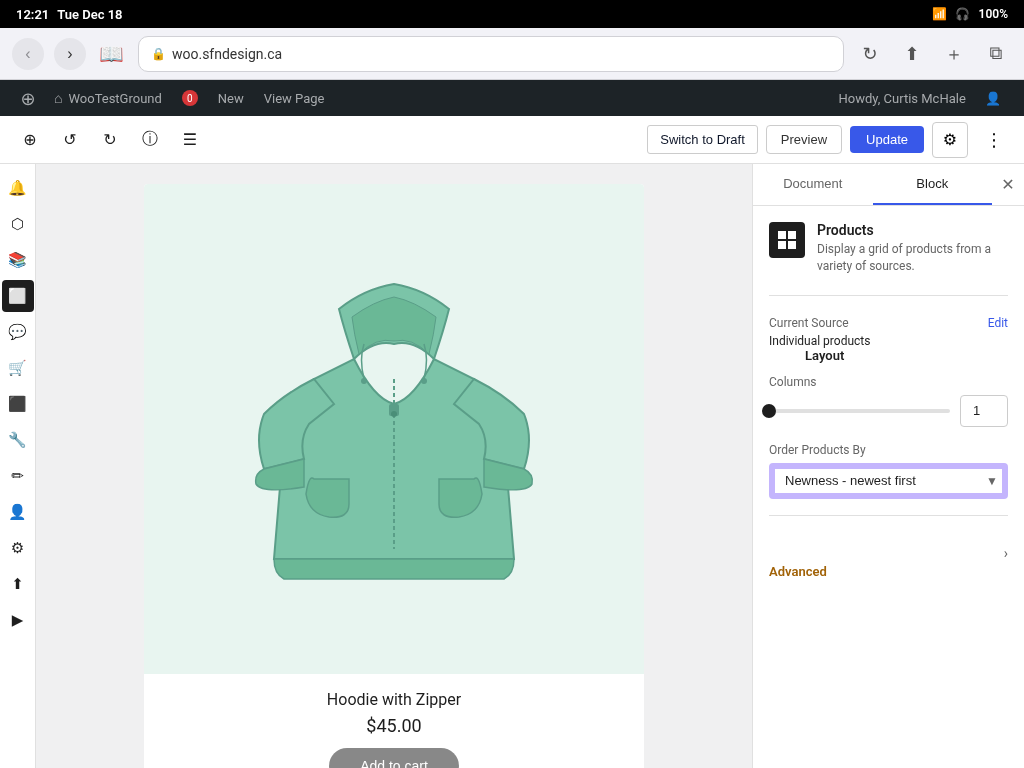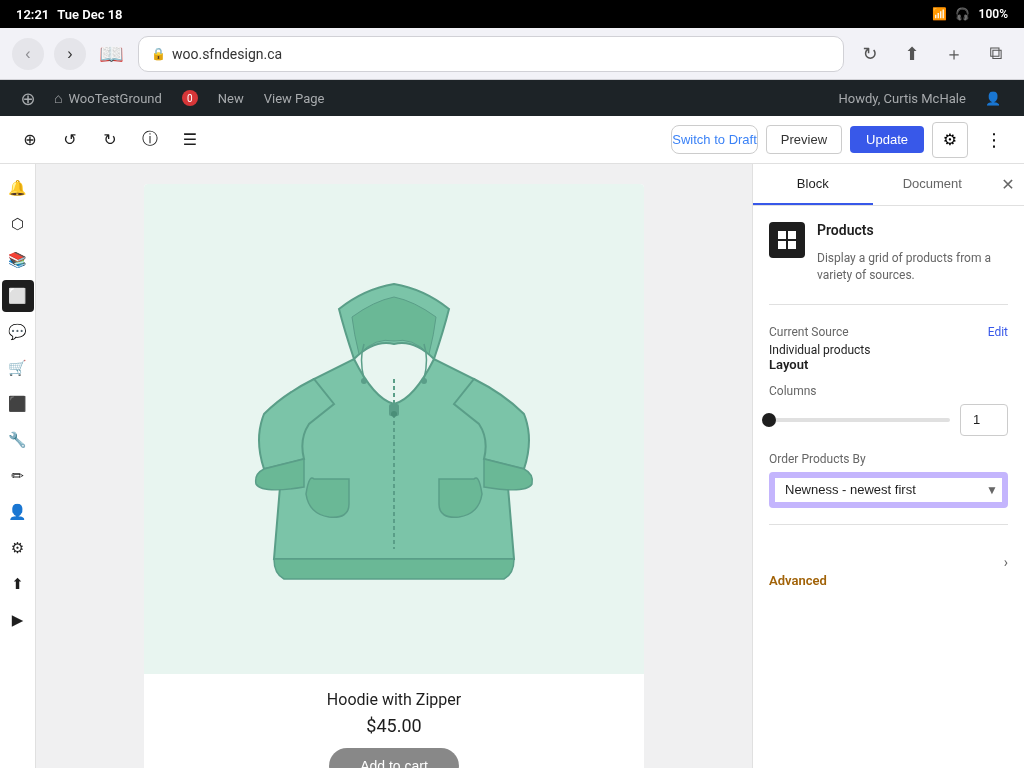--- a/index.html
+++ b/index.html
@@ -131,25 +131,25 @@
       border-radius: 4px;
       font-size: 16px;
       color: #1e1e1e;
       cursor: pointer;
       display: flex; align-items: center; justify-content: center;
     }
     .toolbar-right { margin-left: auto; display: flex; align-items: center; gap: 8px; }
     .btn-switch-draft {
       background: transparent;
       border: 1px solid #ccc;
-      border-radius: 8px;
-      padding: 6px 0;
-      font-size: 13px;
-      cursor: pointer;
-      color: #3b82f6;
+      border-radius: 3px;
+      padding: 6px 12px;
+      font-size: 13px;
+      cursor: pointer;
+      color: #0f172a;
     }
     .btn-preview {
       background: transparent;
       border: 1px solid #ccc;
       border-radius: 4px;
       padding: 6px 14px;
       font-size: 13px;
       cursor: pointer;
       color: #333;
     }
@@ -328,21 +328,21 @@
       border-radius: 4px;
       display: flex; align-items: center; justify-content: center;
       color: #fff;
       font-size: 16px;
     }
     .block-details { flex: 1; }
     .block-title {
       font-size: 14px;
       font-weight: 600;
       color: #1e1e1e;
-      margin-bottom: 12px;
+      margin-bottom: 3px;
     }
     .block-desc {
       font-size: 12px;
       color: #666;
       line-height: 1.4;
     }
 
     
     .current-source-row {
       display: flex;
@@ -364,20 +364,21 @@
       font-size: 12px;
       color: #1e1e1e;
     }
 
     
     .section-title {
       font-size: 13px;
       font-weight: 600;
       color: #1e1e1e;
       margin-bottom: 12px;
+      margin-left: 36px;
     }
     .field-label {
       font-size: 12px;
       color: #666;
       margin-bottom: 6px;
     }
     .columns-control {
       display: flex;
       align-items: center;
       gap: 10px;
@@ -584,22 +585,22 @@
           <div class="product-name">Hoodie with Zipper</div>
           <div class="product-price">$45.00</div>
           <button class="add-to-cart-btn">Add to cart</button>
         </div>
       </div>
     </div>
   </div>
 
   <div class="right-panel">
     <div class="panel-tabs">
+      <button class="panel-tab">Document</button>
       <button class="panel-tab active">Block</button>
-      <button class="panel-tab">Document</button>
       <button class="panel-close-btn">✕</button>
     </div>
 
     <div class="panel-body">
 
       <div class="block-info">
         <div class="block-icon">
           <svg width="20" height="20" viewBox="0 0 20 20">
             <rect x="1" y="1" width="8" height="8" fill="white"></rect>
             <rect x="11" y="1" width="8" height="8" fill="white"></rect>

